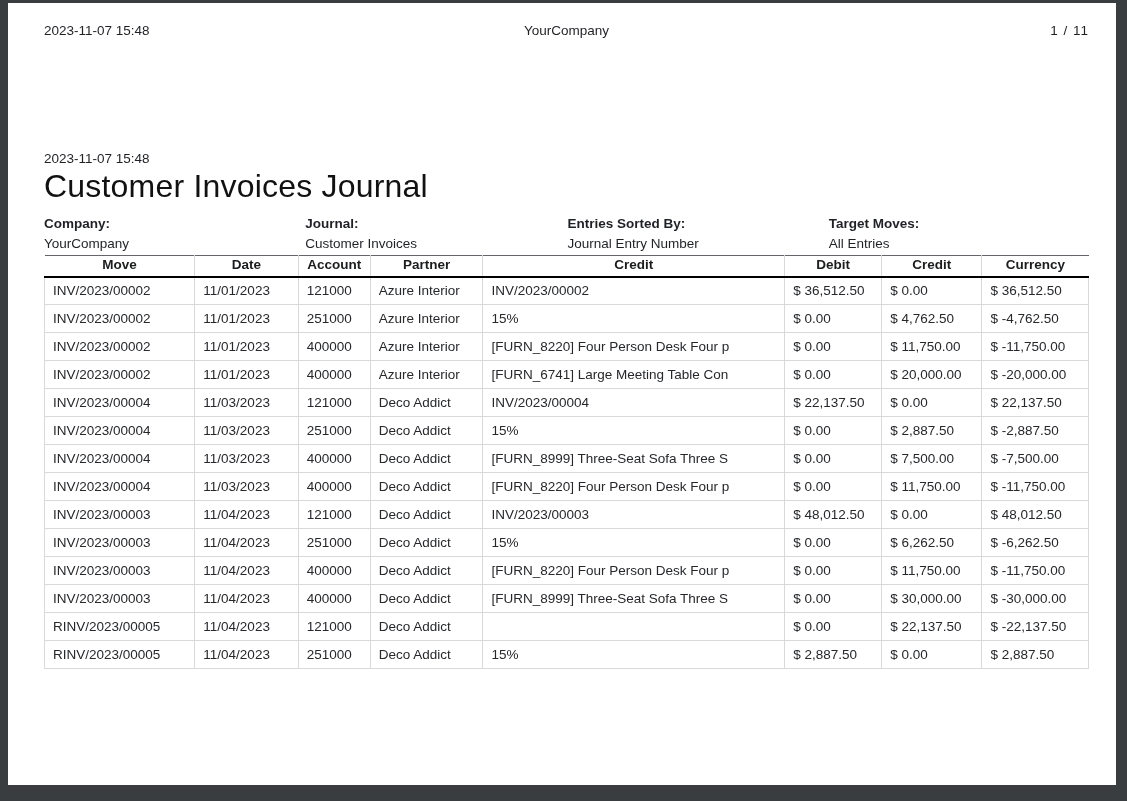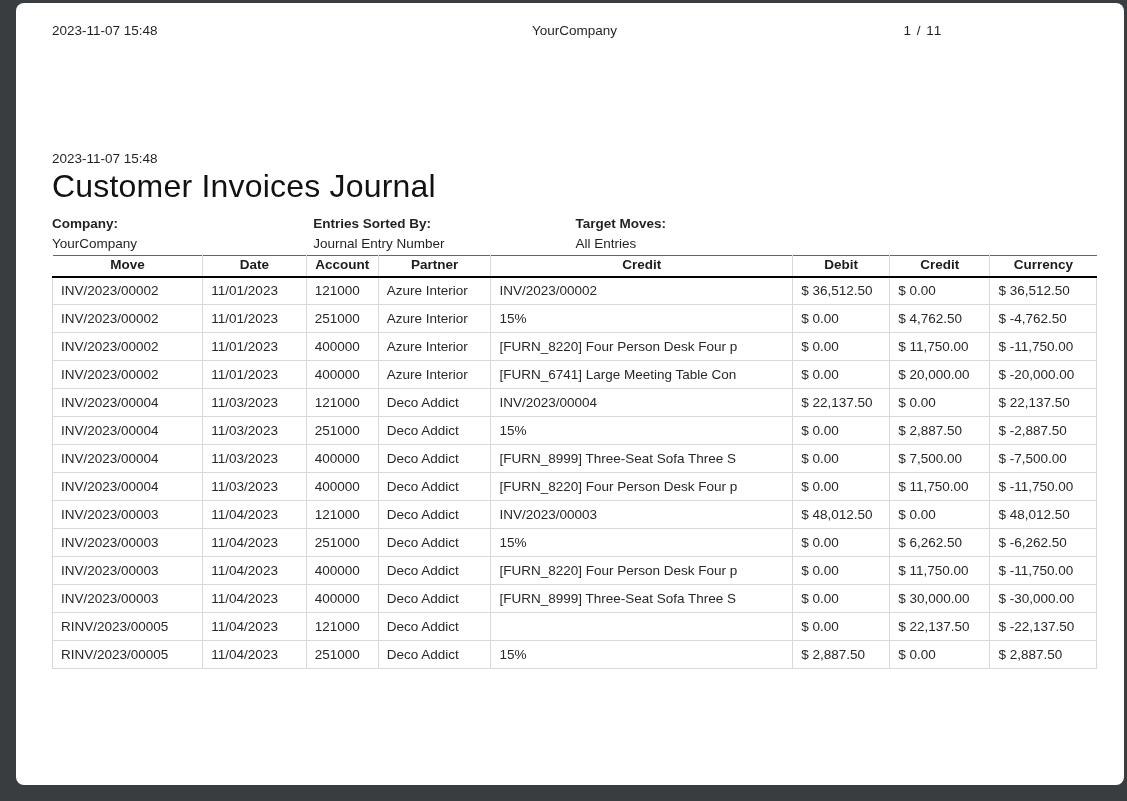--- a/index.html
+++ b/index.html
@@ -4,35 +4,34 @@
 <style>
   * { margin: 0; padding: 0; box-sizing: border-box; }
   html, body { width: 1127px; height: 801px; overflow: hidden; }
   body {
     background: #3a3d40;
     font-family: "Liberation Sans", "DejaVu Sans", sans-serif;
     color: #1f2125;
   }
   .sheet {
     position: absolute;
-    left: 16px; top: 3px;
+    left: 8px; top: 3px;
     width: 1108px; height: 782px;
     background: #ffffff;
     padding: 20px 27px 0 36px;
-    border-radius: 8px;
   }
   .page-header-row {
     display: flex;
     align-items: baseline;
     font-size: 13.5px;
     width: 1045px;
   }
   .ph-left  { flex: 1; text-align: left; }
   .ph-center{ flex: 1; text-align: center; }
-  .ph-right { flex: 1; text-align: center; letter-spacing: 1px; }
+  .ph-right { flex: 1; text-align: right; letter-spacing: 1px; }
   .report-block { margin-top: 113px; width: 1045px; }
   .report-datetime { font-size: 13.5px; }
   .report-title {
     font-size: 32px;
     font-weight: 400;
     color: #111;
     margin-top: 2px;
     letter-spacing: 0.2px;
   }
   .meta-grid {
@@ -90,20 +89,24 @@
   </div>
 
   <div class="report-block">
     <div class="report-datetime">2023-11-07 15:48</div>
     <div class="report-title">Customer Invoices Journal</div>
 
     <div class="meta-grid">
       <div class="meta-col">
         <div class="meta-label">Company:</div>
         <div class="meta-value">YourCompany</div>
+      </div>
+      <div class="meta-col">
+        <div class="meta-label">Journal:</div>
+        <div class="meta-value">Customer Invoices</div>
       </div>
       <div class="meta-col">
         <div class="meta-label">Entries Sorted By:</div>
         <div class="meta-value">Journal Entry Number</div>
       </div>
       <div class="meta-col">
         <div class="meta-label">Target Moves:</div>
         <div class="meta-value">All Entries</div>
       </div>
     </div>

